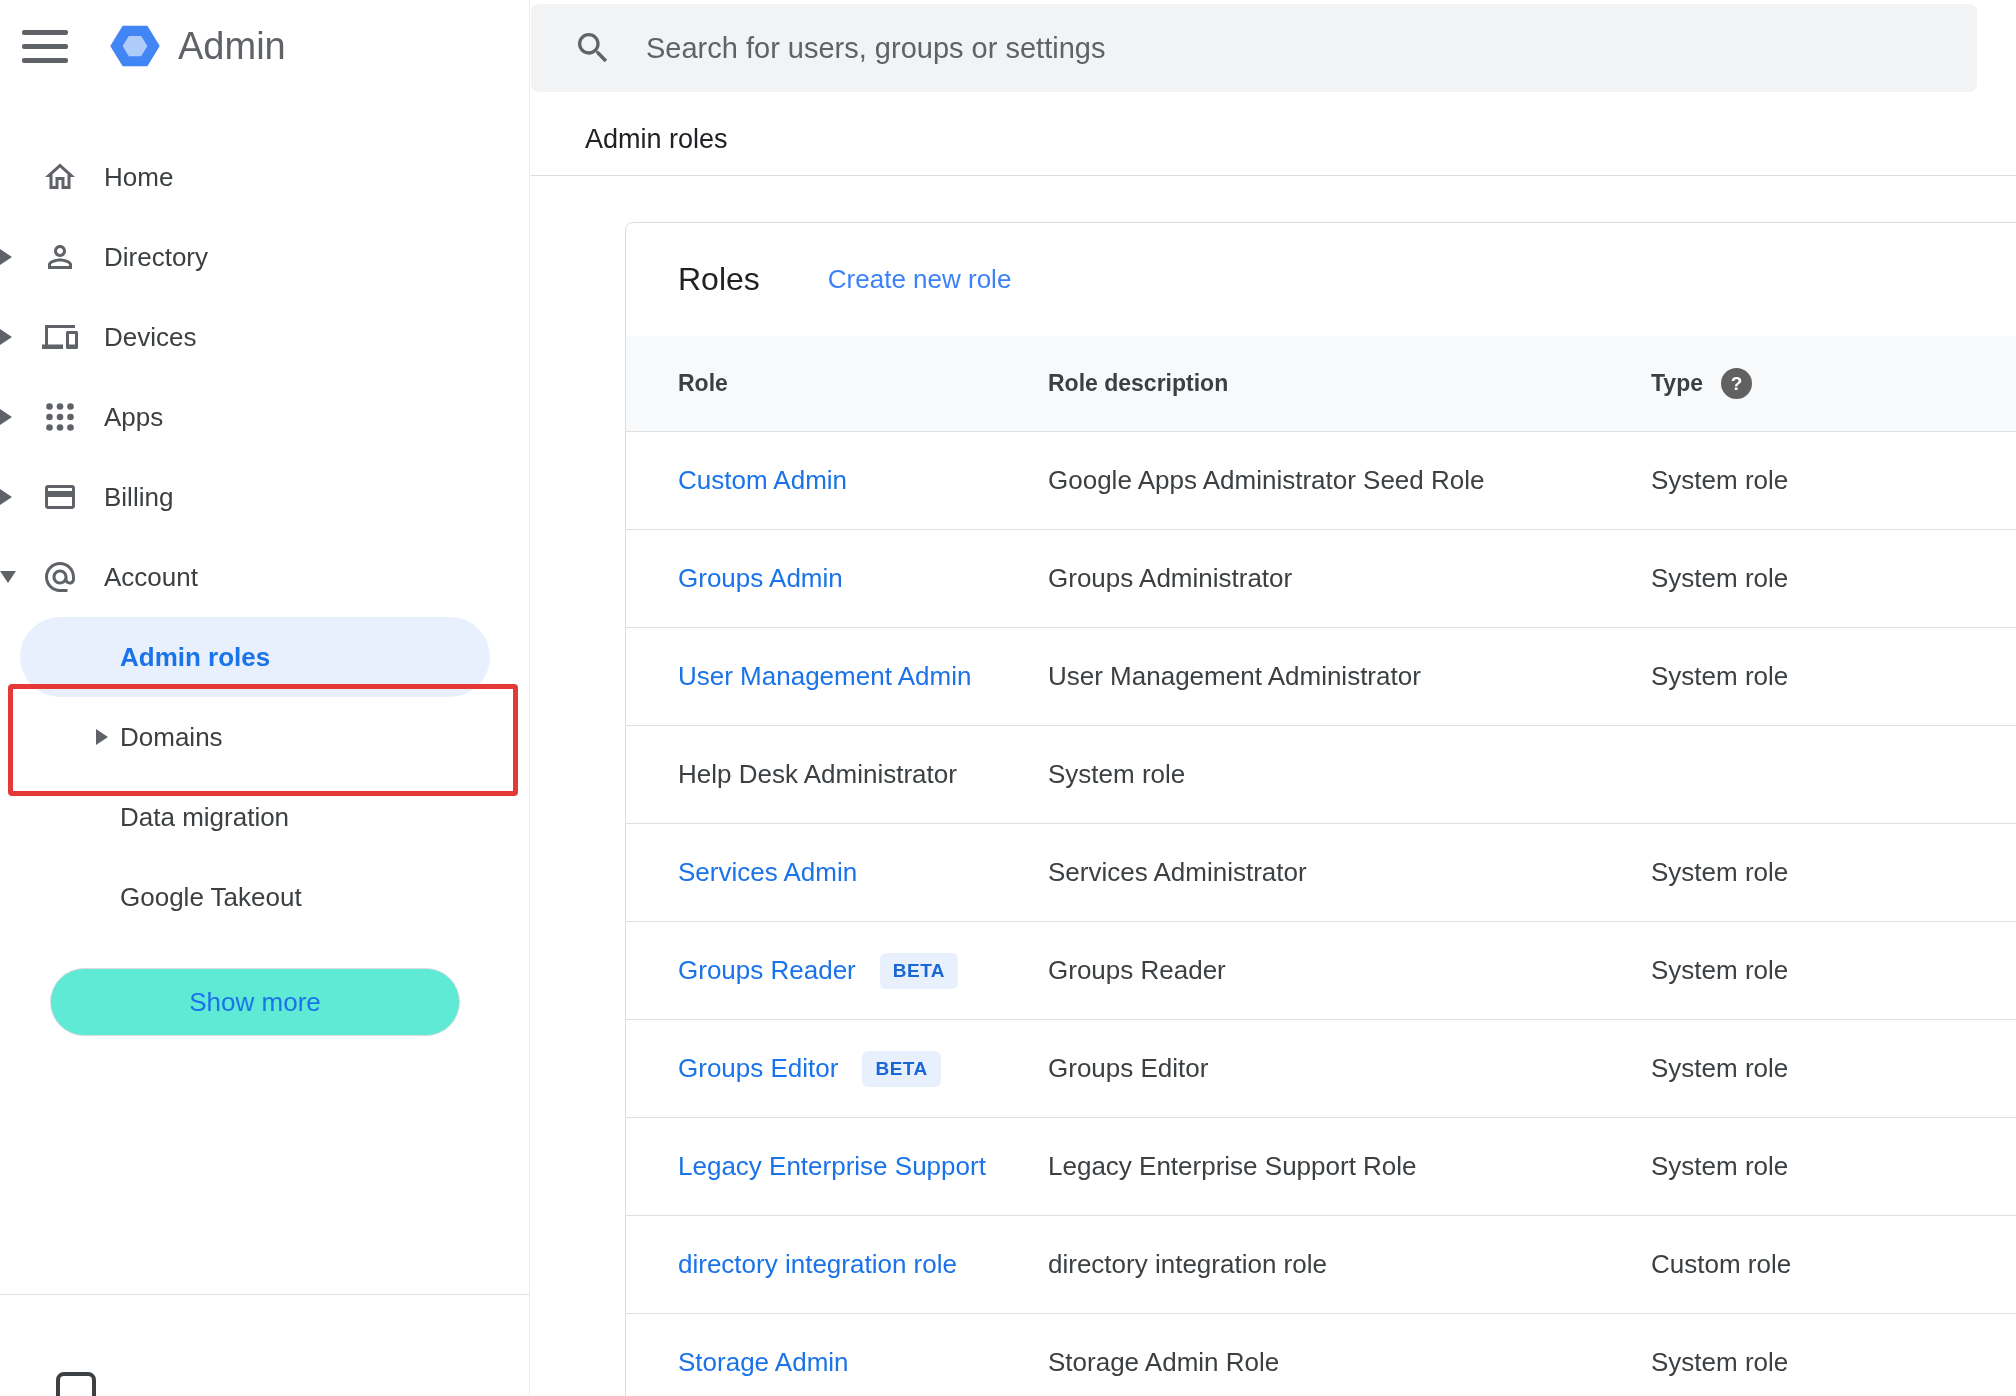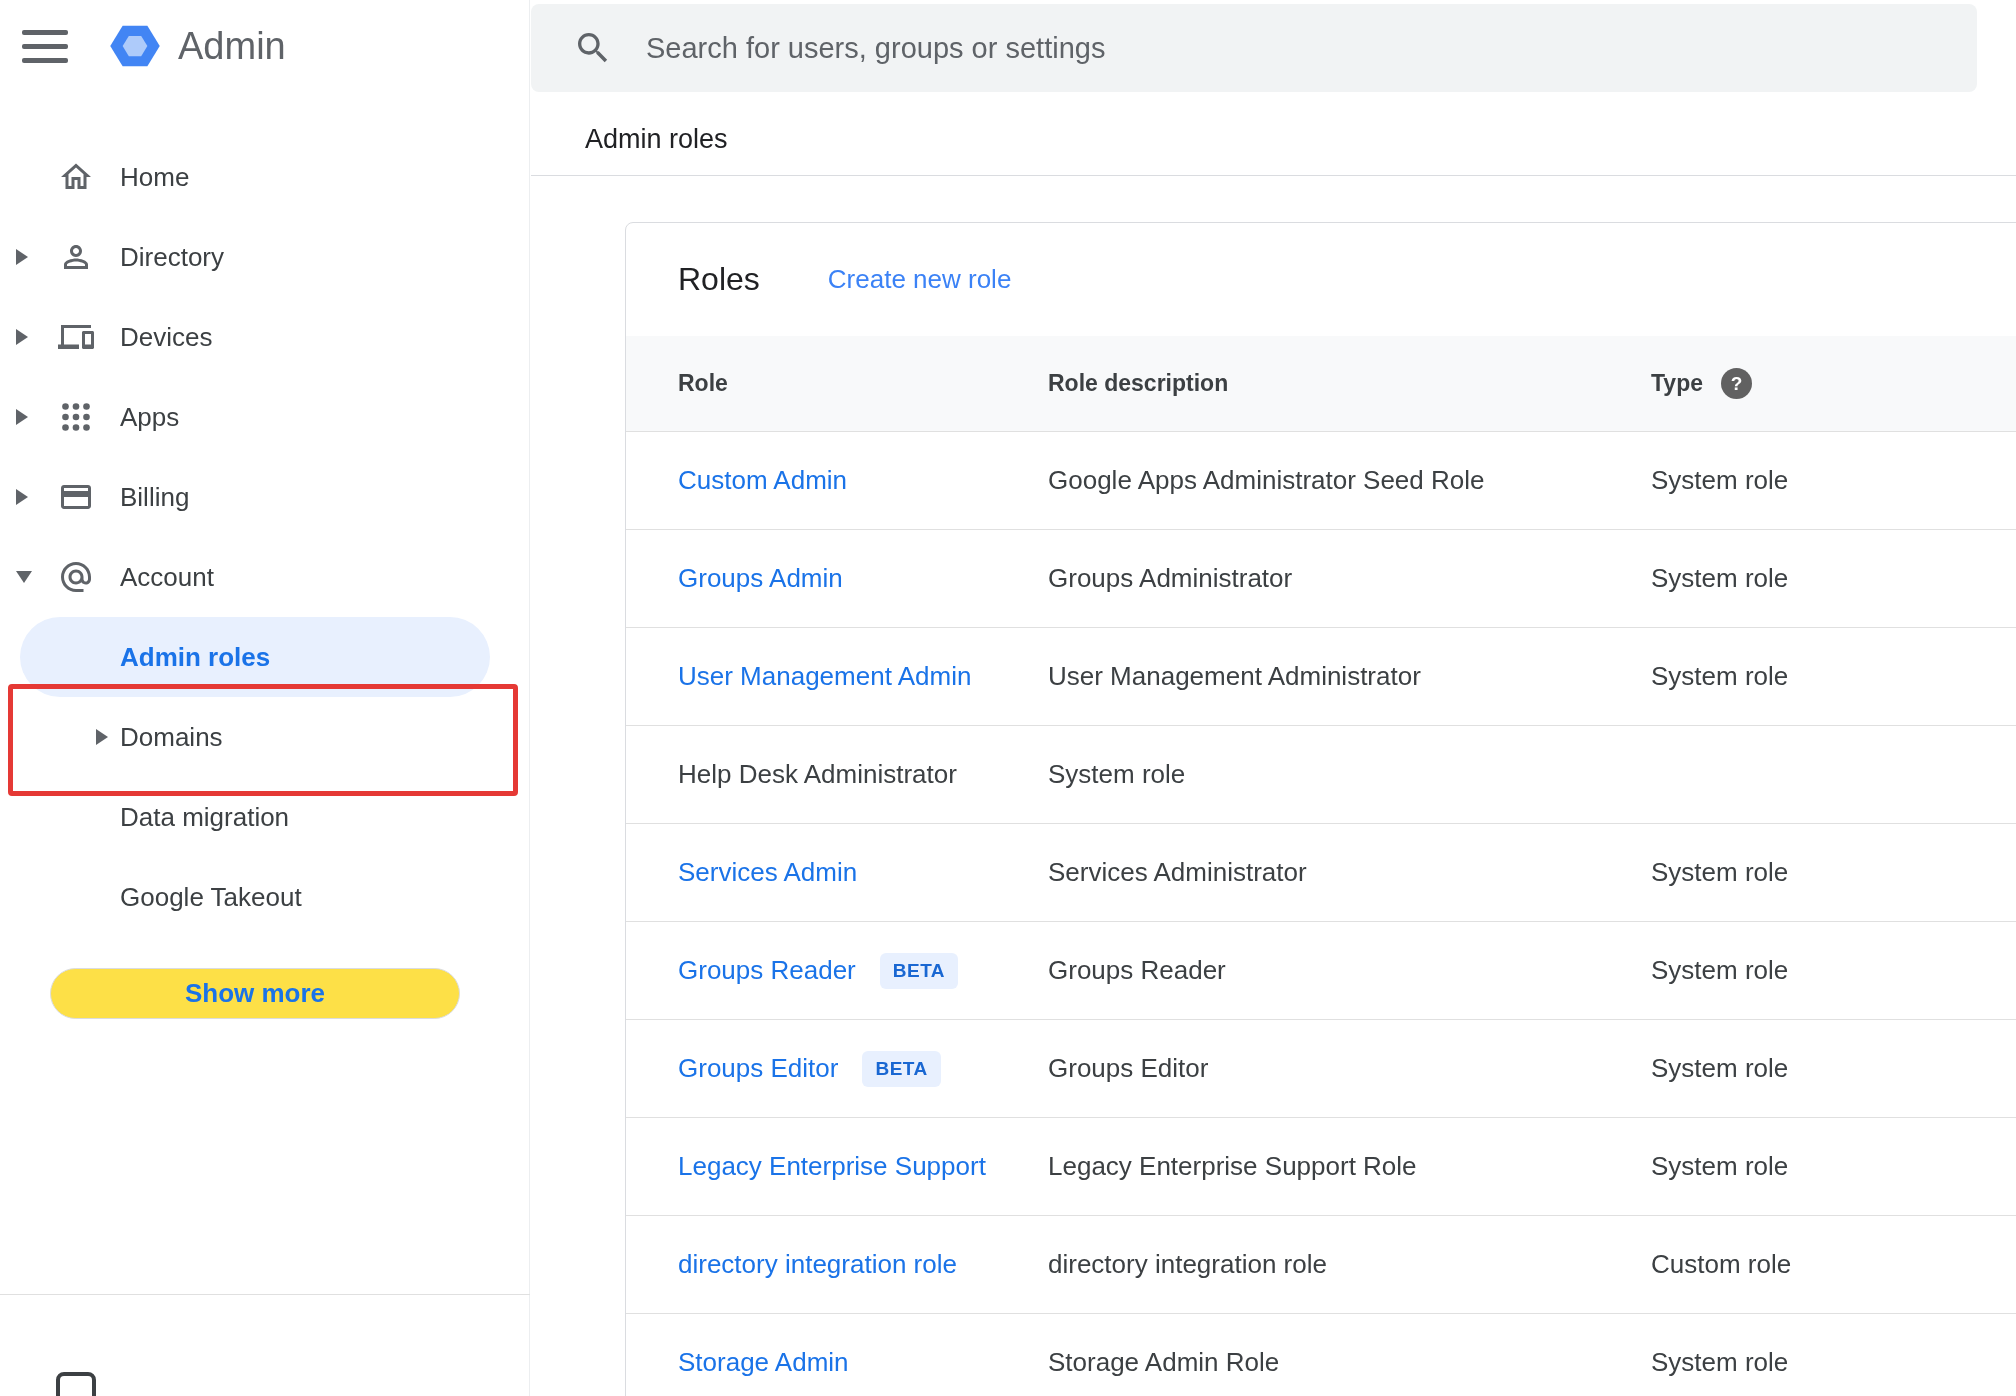--- a/index.html
+++ b/index.html
@@ -11,37 +11,37 @@
 
   
   .sidebar { position:absolute; left:0; top:0; width:530px; height:1396px; background:#fff; border-right:1px solid #eceef0; }
   .sidebar-header { display:flex; align-items:center; height:92px; padding-left:22px; }
   .hamburger { width:46px; display:flex; flex-direction:column; gap:9px; margin-right:40px; cursor:pointer; }
   .hamburger span { display:block; height:5px; background:#5f6368; border-radius:2px; }
   .logo { display:inline-flex; }
   .app-name { font-size:38px; color:#5f6368; margin-left:16px; }
 
   .nav { margin-top:45px; }
-  .nav-item { height:80px; display:flex; align-items:center; padding-left:16px; cursor:pointer;text-align:right; }
+  .nav-item { height:80px; display:flex; align-items:center; padding-left:0; cursor:pointer;text-align:right; }
   .arrow-slot { width:26px; display:flex; justify-content:flex-start; }
   .tri-right { width:0; height:0; border-top:8px solid transparent; border-bottom:8px solid transparent; border-left:12px solid #5f6368; }
   .tri-down  { width:0; height:0; border-left:8px solid transparent; border-right:8px solid transparent; border-top:12px solid #5f6368; }
   .nav-icon { width:36px; height:36px; margin-left:16px; display:inline-flex; }
   .nav-icon svg { width:36px; height:36px; fill:#5f6368; }
   .nav-label { margin-left:26px; font-size:26px; color:#3c4043; }
 
   .nav-child { position:relative; height:80px; display:flex; align-items:center; padding-left:120px; cursor:pointer; }
   .nav-child .nav-label { margin-left:0; }
   .child-arrow { position:absolute; left:96px; top:32px; }
   .nav-child.selected { width:470px; margin-left:20px; padding-left:100px; background:#e8f0fe; border-radius:40px; }
   .nav-child.selected .nav-label { color:#1a73e8; font-weight:bold; }
 
   .annotation-box { position:absolute; left:8px; top:684px; width:510px; height:112px; border:5px solid #e53935; border-radius:4px; pointer-events:none; z-index:20; }
 
-  .show-more { display:block; margin:31px 0 0 50px; width:410px; height:51px; background:#fde047; border:1px solid #dadce0; border-radius:34px; color:#1a73e8; font-size:26px; font-weight:bold; font-family:"Liberation Sans", sans-serif; cursor:pointer; }
+  .show-more { display:block; margin:31px 0 0 50px; width:410px; height:68px; background:#5eead4; border:1px solid #dadce0; border-radius:34px; color:#1a73e8; font-size:26px; font-weight:normal; font-family:"Liberation Sans", sans-serif; cursor:pointer; }
 
   .sidebar-bottom-divider { position:absolute; left:0; top:1294px; width:530px; height:1px; background:#e0e0e0; }
   .footer-icon { position:absolute; left:56px; top:1372px; width:40px; height:40px; border:4px solid #3c4043; border-radius:8px; }
 
   
   .search-bar { position:absolute; left:531px; top:4px; width:1446px; height:88px; background:#f1f3f4; border-radius:8px; display:flex; align-items:center; padding:0 30px 0 42px; cursor:text; }
   .search-icon { display:inline-flex; margin-right:33px; }
   .search-icon svg { width:40px; height:40px; fill:#5f6368; }
   .search-input { flex:1; border:none; outline:none; background:transparent; font-size:29px; color:#202124; font-family:"Liberation Sans", sans-serif; }
   .search-input::placeholder { color:#5f6368; opacity:1; }

